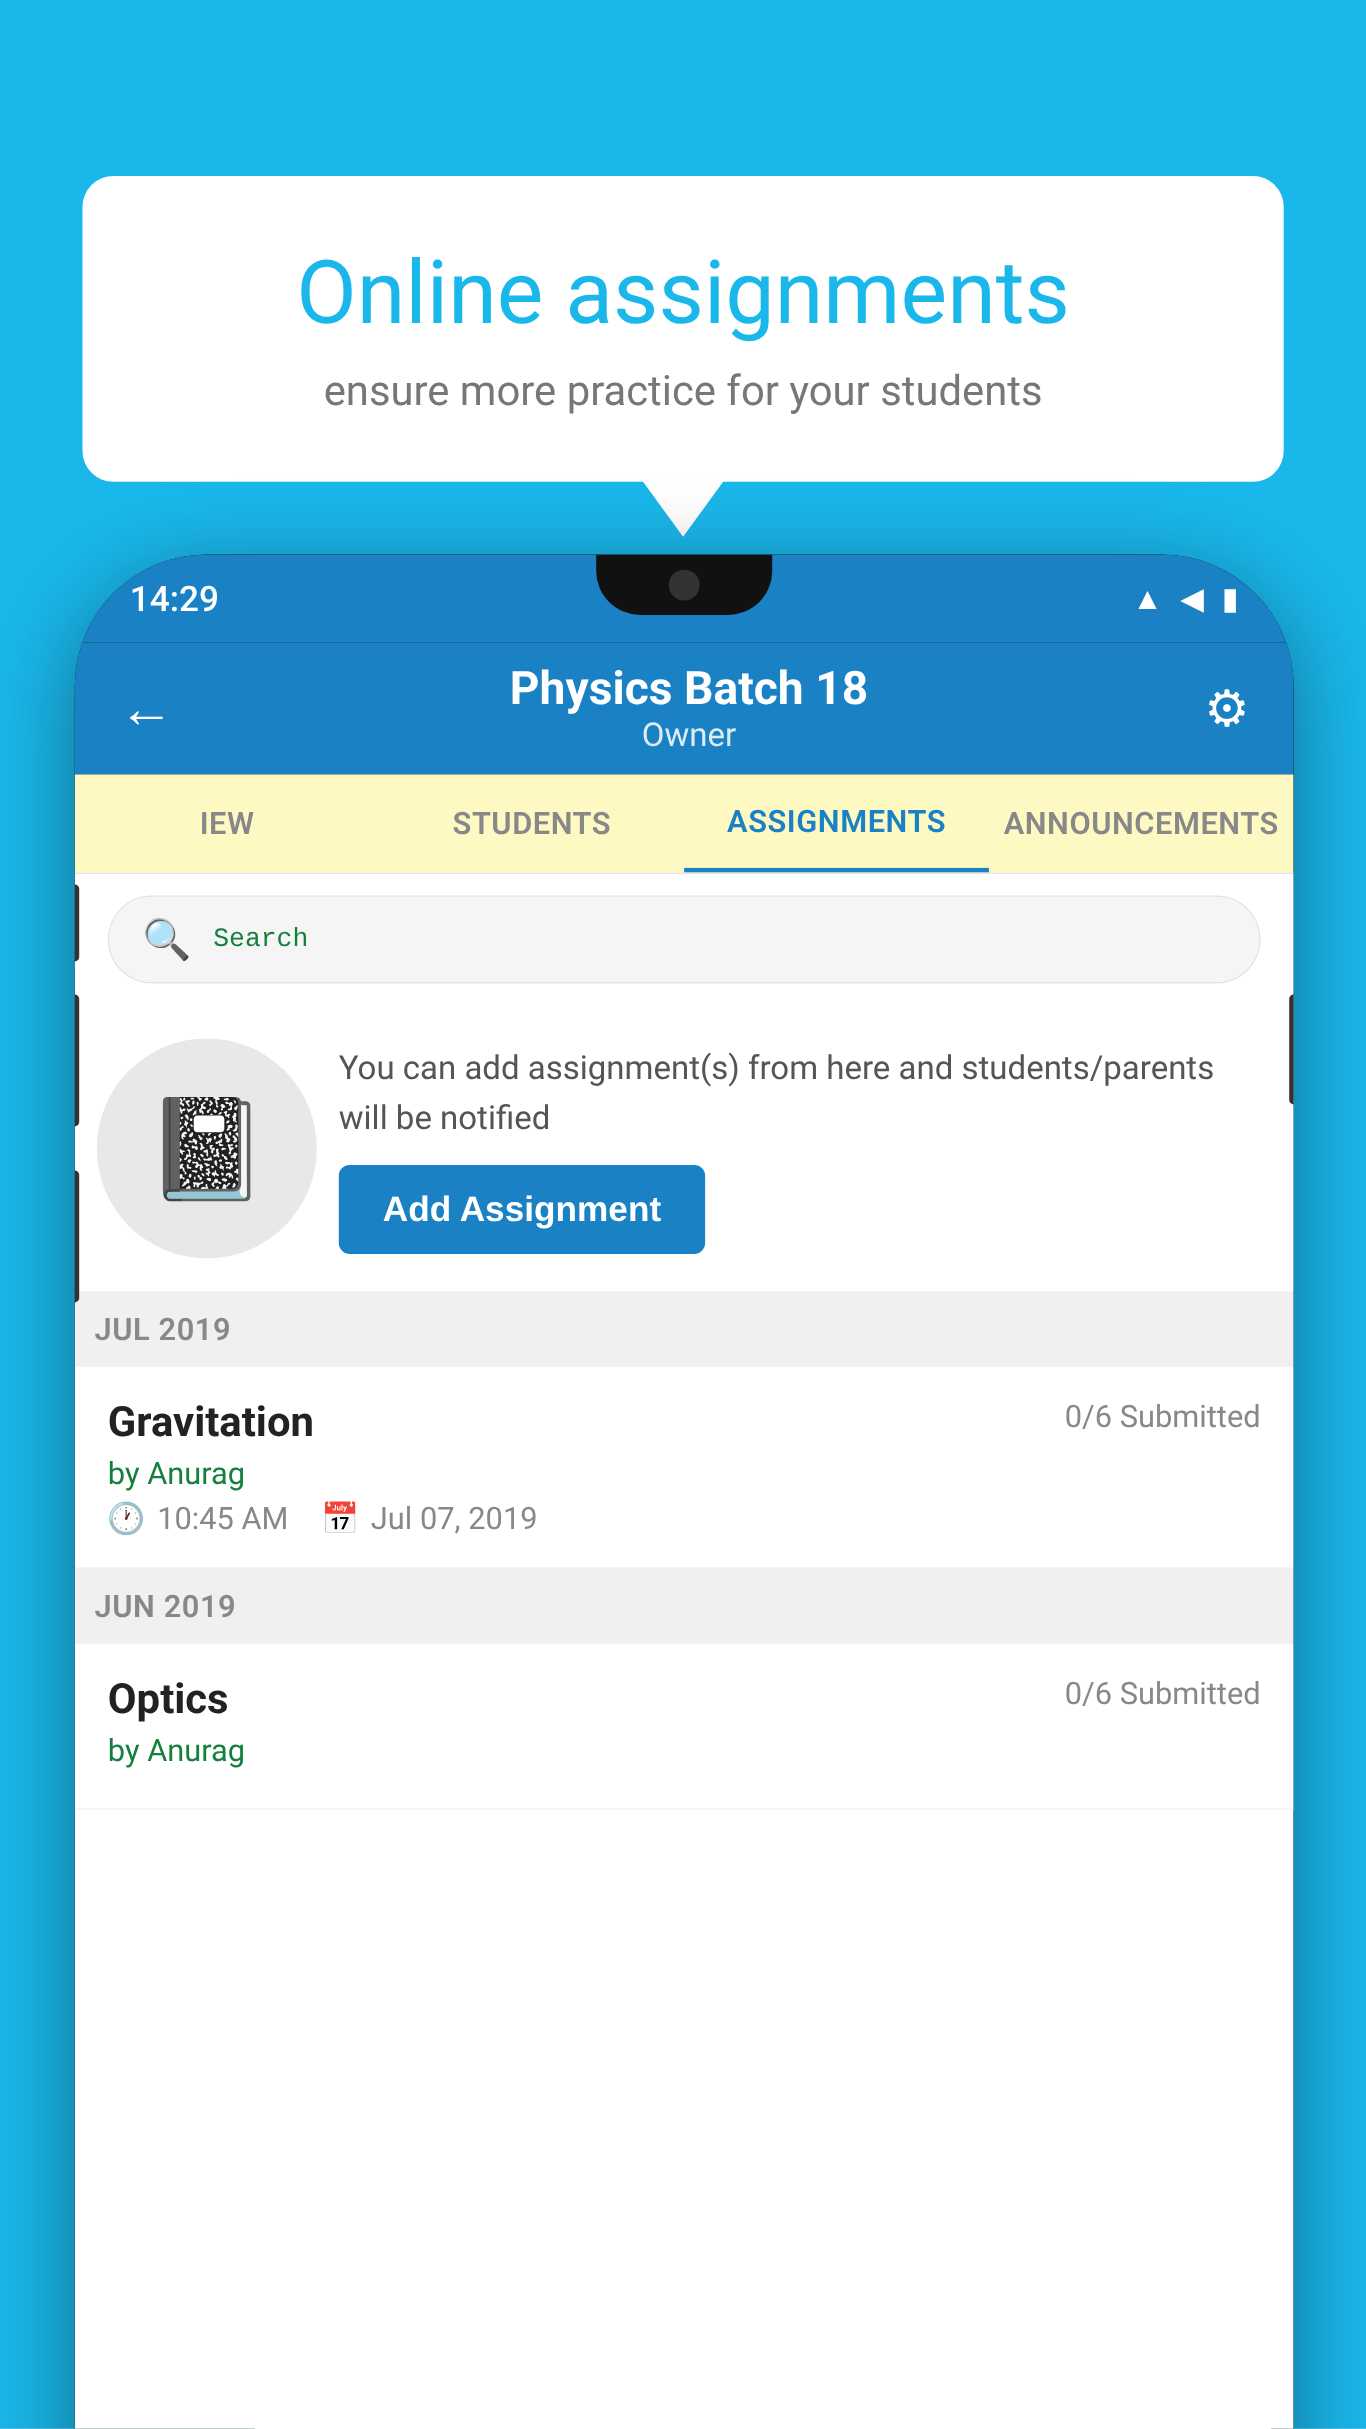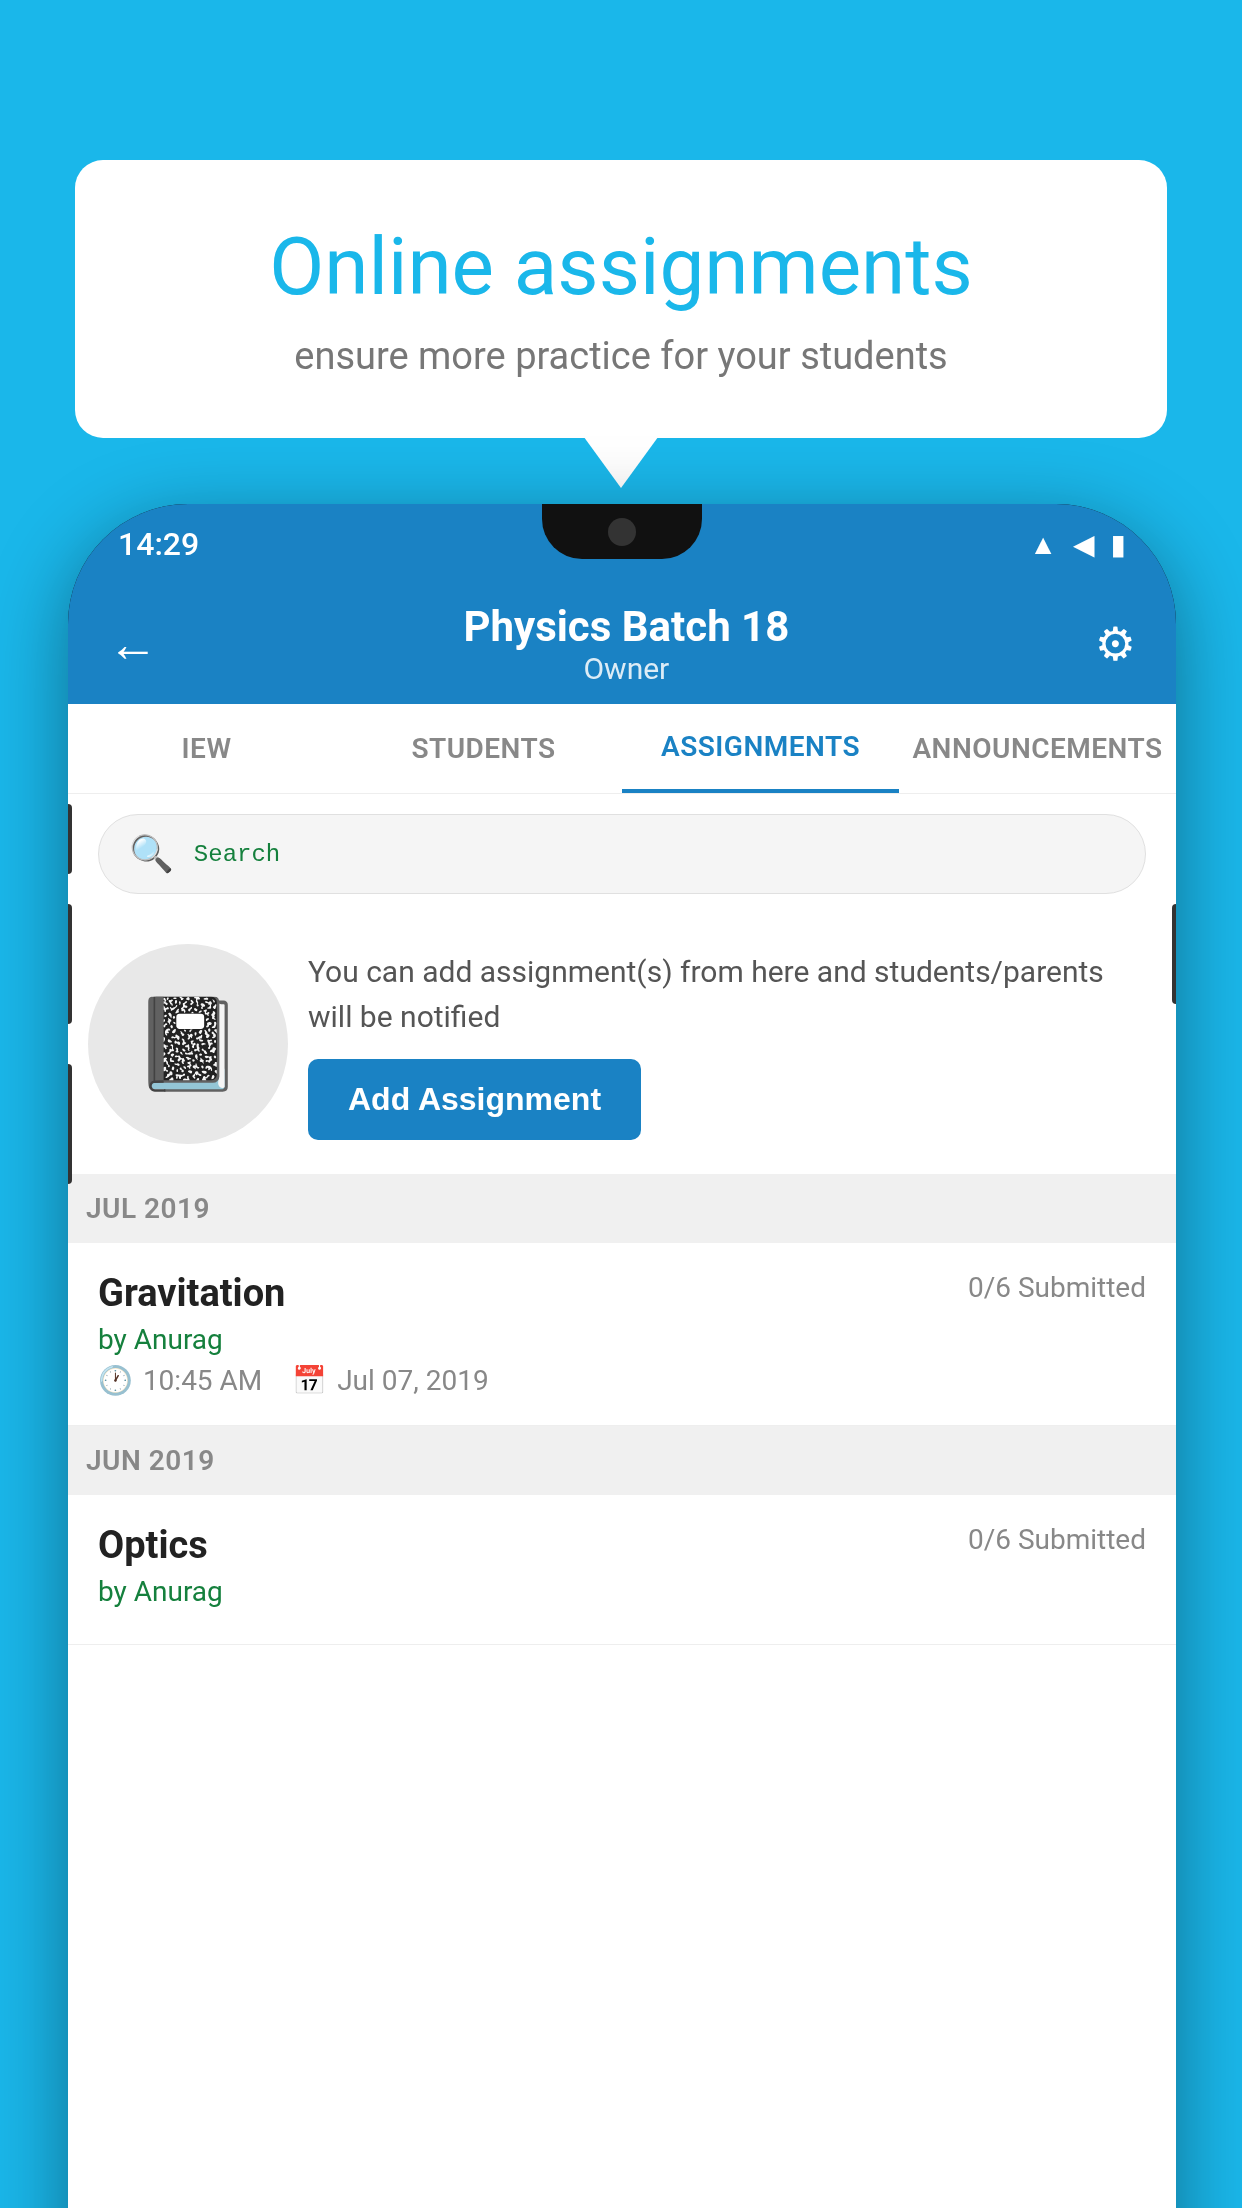--- a/index.html
+++ b/index.html
@@ -155,21 +155,21 @@
       font-size: 30px;
     }
 
     .header-settings {
       color: white;
       font-size: 46px;
     }
 
     
     .tabs-bar {
-      background: #ffffff;
+      background: #fef9c3;
       display: flex;
       border-bottom: 1px solid #eee;
       height: 90px;
       align-items: center;
     }
 
     .tab-item {
       flex: 1;
       text-align: center;
       font-size: 28px;

